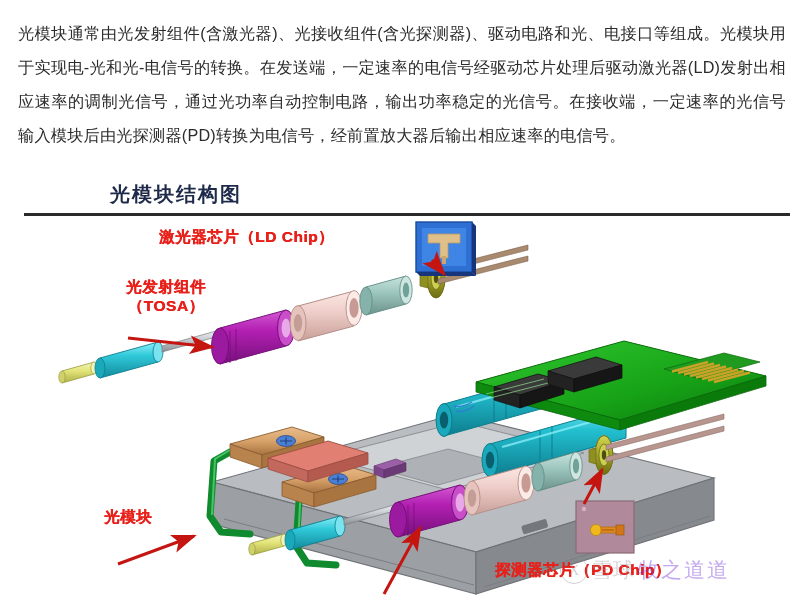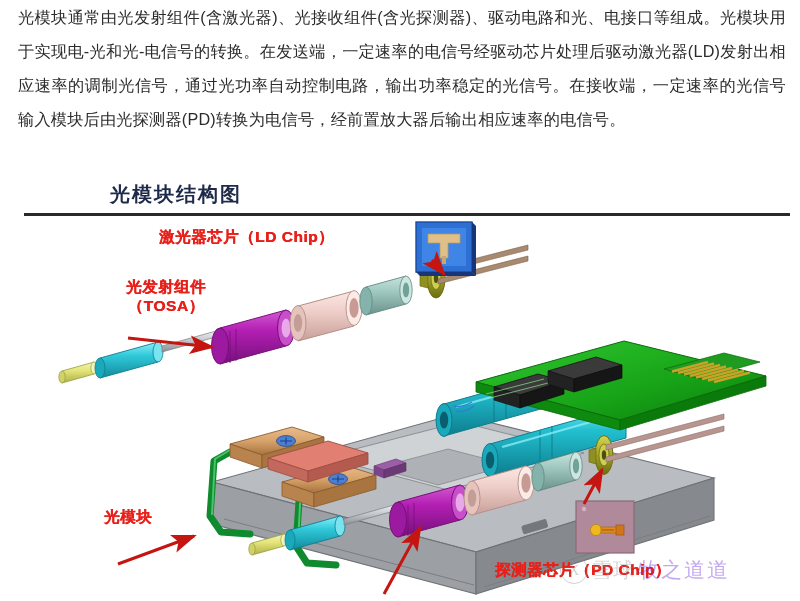--- a/index.html
+++ b/index.html
@@ -10,21 +10,21 @@
   body {
     width: 800px;
     height: 601px;
     overflow: hidden;
     font-family: "Liberation Sans", "DejaVu Sans", sans-serif;
     position: relative;
   }
 
   
   #article {
-    padding: 0 14px 0 18px;
+    padding: 16px 14px 0 18px;
     box-sizing: border-box;
   }
   #article p {
     margin: 0;
     color: #2b2b2b;
     font-size: 16.2px;
     line-height: 34px;
     letter-spacing: 0.2px;
     text-align: justify;
     text-justify: inter-ideograph;

